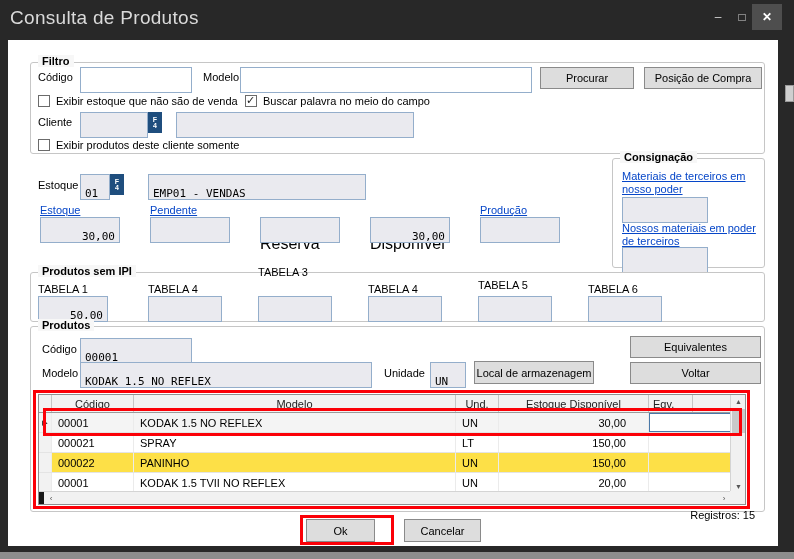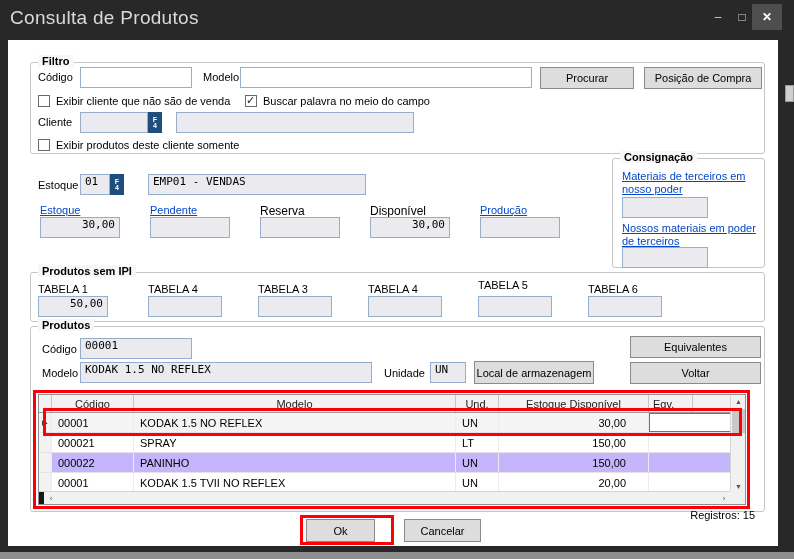--- a/index.html
+++ b/index.html
@@ -20,42 +20,42 @@
   
   .content{position:absolute;left:8px;top:40px;width:770px;height:506px;background:#ffffff;}
 
   
   .group{position:absolute;border:1px solid #c6c6c6;border-radius:3px;}
   .legend{position:absolute;top:-8px;left:7px;background:#f7f7f7;padding:0 4px;
           font-size:11px;font-weight:bold;color:#000;white-space:nowrap;}
 
   .lbl{position:absolute;font-size:11px;color:#000;white-space:nowrap;}
   .field{position:absolute;background:#eaeaef;border:1px solid #94aecb;font:11px "DejaVu Sans Mono",monospace;
-         padding:0 4px;overflow:hidden;white-space:nowrap;color:#000;}
+         padding:12px 4px;overflow:hidden;white-space:nowrap;color:#000;}
   .field.white{background:#fff;}
   .field.num{text-align:right;}
   .btn{position:absolute;background:#dddddd;border:1px solid #8a8a8a;font-size:11px;color:#000;
        display:flex;align-items:center;justify-content:center;cursor:default;white-space:nowrap;}
   .link{position:absolute;font-size:11px;color:#0646c8;text-decoration:underline;cursor:pointer;white-space:nowrap;}
   .link.wrap{white-space:normal;line-height:13px;}
-  .plain{position:absolute;font-size:12px;color:#000;white-space:nowrap;}
+  .plain{position:absolute;font-size:16px;color:#000;white-space:nowrap;margin-top:31px;}
   .f4{position:absolute;background:#1f4e7e;color:#fff;display:flex;align-items:center;justify-content:center;cursor:pointer;}
   .f4 span{display:block;width:6px;font:bold 7px "Liberation Sans",sans-serif;line-height:6px;
            word-break:break-all;text-align:center;}
   .cb{position:absolute;width:12px;height:12px;border:1px solid #6b6b6b;background:#fff;cursor:pointer;}
   .cb.checked::after{content:"✓";position:absolute;left:0px;top:-2px;font-size:11px;color:#222;}
 
   
   .grid{position:absolute;left:38px;top:394px;width:708px;height:111px;border:1px solid #8f8f8f;
         background:#fff;font-size:11px;}
   .ghead{display:flex;height:18px;background:#f2f2f2;border-bottom:1px solid #9a9a9a;width:692px;}
   .ghead .cell{display:flex;align-items:center;justify-content:center;border-right:1px solid #c6c6c6;
                color:#222;overflow:hidden;white-space:nowrap;}
   .grow{display:flex;height:20px;border-bottom:1px solid #e4e4e4;width:692px;background:#fff;}
-  .grow.alt{background:#c4b5fd;justify-content:flex-end;}
+  .grow.alt{background:#fde047;justify-content:flex-end;}
   .grow.sel{background:#f4f4f4;}
   .cell{overflow:hidden;white-space:nowrap;}
   .c-sel{width:13px;background:#f2f2f2;border-right:1px solid #b5b5b5;display:flex;align-items:center;justify-content:center;
          font-size:7px;color:#111;}
   .c-cod{width:82px;}
   .c-mod{width:322px;}
   .c-und{width:43px;}
   .c-est{width:150px;}
   .c-eqv{width:44px;}
   .c-fill{flex:1;}
@@ -100,21 +100,21 @@
     <span class="legend">Filtro</span>
   </div>
   <span class="lbl" style="left:38px;top:71px;">Código</span>
   <div class="field white" style="left:80px;top:67px;width:112px;height:21px;"></div>
   <span class="lbl" style="left:203px;top:71px;">Modelo</span>
   <div class="field white" style="left:240px;top:67px;width:292px;height:21px;"></div>
   <div class="btn" style="left:540px;top:67px;width:94px;height:22px;">Procurar</div>
   <div class="btn" style="left:644px;top:67px;width:118px;height:22px;">Posição de Compra</div>
 
   <span class="cb" style="left:38px;top:95px;"></span>
-  <span class="lbl" style="left:56px;top:95px;">Exibir cliente que não são de venda</span>
+  <span class="lbl" style="left:56px;top:95px;">Exibir estoque que não são de venda</span>
   <span class="cb checked" style="left:245px;top:95px;"></span>
   <span class="lbl" style="left:263px;top:95px;">Buscar palavra no meio do campo</span>
 
   <span class="lbl" style="left:38px;top:116px;">Cliente</span>
   <div class="field" style="left:80px;top:112px;width:68px;height:21px;"></div>
   <div class="f4" style="left:148px;top:112px;width:14px;height:21px;">
       <span>F4</span>
     </div>
   <div class="field" style="left:176px;top:112px;width:238px;height:21px;"></div>
 
@@ -147,21 +147,21 @@
   <span class="link wrap" style="left:622px;top:222px;width:140px;">Nossos materiais em poder de terceiros</span>
   <div class="field num" style="left:622px;top:247px;width:86px;height:21px;"></div>
 
   <div class="group" style="left:30px;top:272px;width:735px;height:50px;">
     <span class="legend">Produtos sem IPI</span>
   </div>
   <span class="lbl" style="left:38px;top:283px;">TABELA 1</span>
   <div class="field num" style="left:38px;top:296px;width:70px;height:21px;">50,00</div>
   <span class="lbl" style="left:148px;top:283px;">TABELA 4</span>
   <div class="field num" style="left:148px;top:296px;width:74px;height:21px;"></div>
-  <span class="lbl" style="left:258px;top:283px;text-align:right;">TABELA 3</span>
+  <span class="lbl" style="left:258px;top:266px;text-align:right;">TABELA 3</span>
   <div class="field num" style="left:258px;top:296px;width:74px;height:21px;"></div>
   <span class="lbl" style="left:368px;top:283px;">TABELA 4</span>
   <div class="field num" style="left:368px;top:296px;width:74px;height:21px;"></div>
   <span class="lbl" style="left:478px;top:279px;text-align:right;">TABELA 5</span>
   <div class="field num" style="left:478px;top:296px;width:74px;height:21px;"></div>
   <span class="lbl" style="left:588px;top:283px;">TABELA 6</span>
   <div class="field num" style="left:588px;top:296px;width:74px;height:21px;"></div>
 
   <div class="group" style="left:30px;top:326px;width:735px;height:186px;">
     <span class="legend">Produtos</span>

